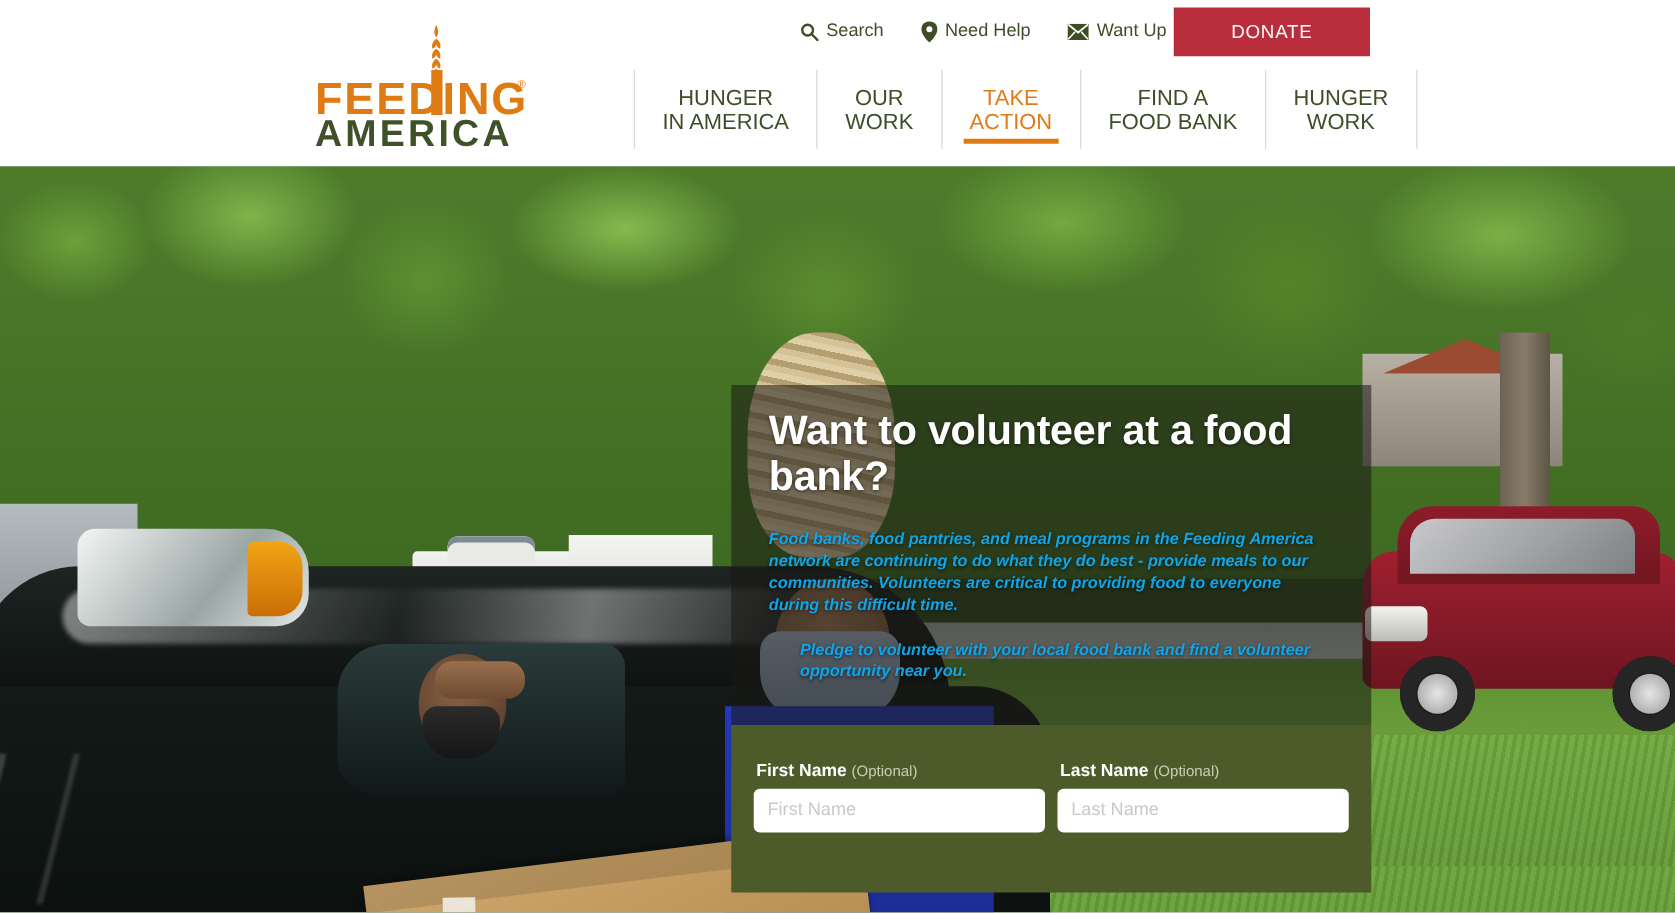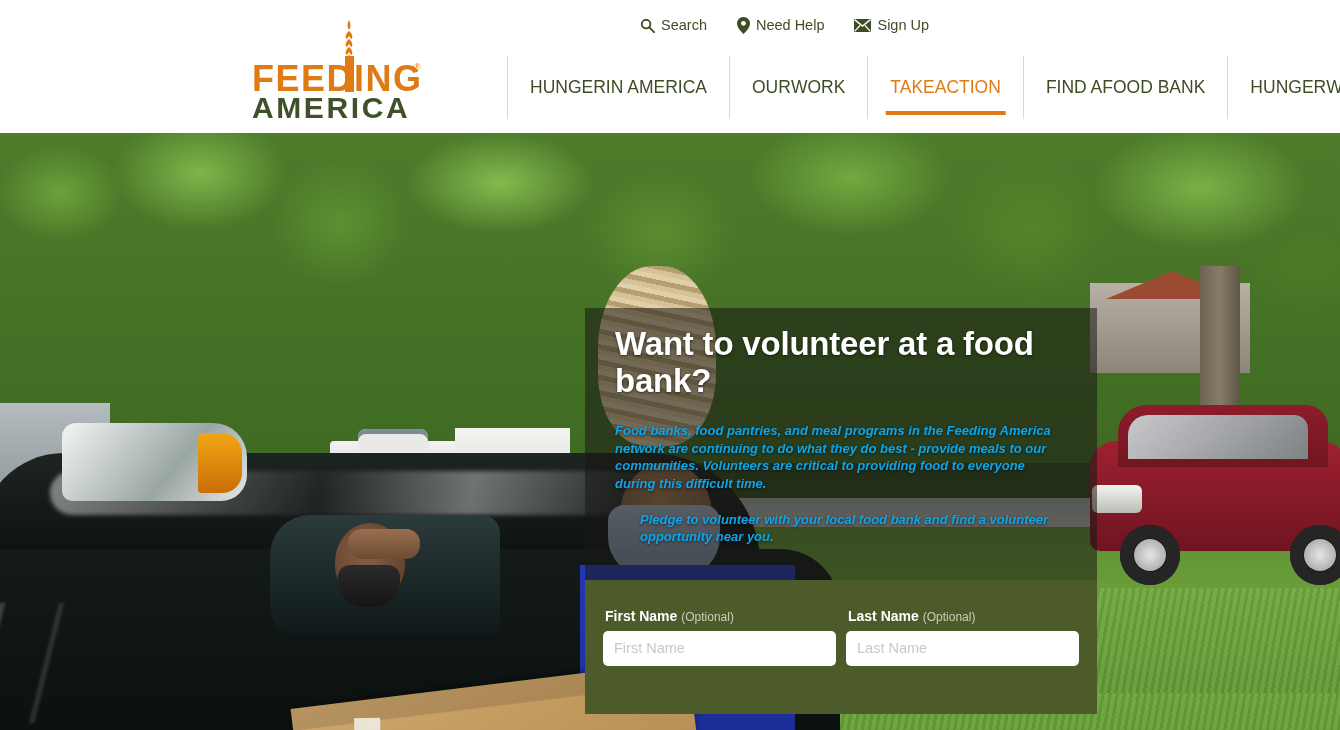--- a/index.html
+++ b/index.html
@@ -66,21 +66,21 @@
 
   
   .mainnav {
     position:absolute; left:507px; top:56px;
     display:flex; height:63px;
   }
   .nav-item {
     position:relative;
     width:auto; min-width:86px;
     padding:0 22px;
-    display:flex; flex-direction:row; align-items:center; justify-content:center;
+    display:flex; flex-direction:column; align-items:center; justify-content:center;
     color:#3f4d27; font-size:17.5px; line-height:1.05;
     border-left:1px solid #d8d8d8;
     cursor:pointer; text-align:center; white-space:nowrap;
   }
   .nav-item:last-child { border-right:1px solid #d8d8d8; }
   .nav-item.active { color:#e07b14; }
   .nav-item.active::after {
     content:""; position:absolute; left:50%; transform:translateX(-50%);
     bottom:4px; width:calc(100% - 34px); height:4px; background:#e07b14;
   }
@@ -379,24 +379,25 @@
         </svg>
         <span>Need Help</span>
       </a>
 
       <a class="util-item">
         <svg width="17" height="13" viewBox="0 0 17 13" fill="#3f4d27">
           <path d="M0 0h17v13H0z"></path>
           <path d="M0.6 0.6L8.5 7 16.4 0.6" fill="none" stroke="#ffffff" stroke-width="1.4"></path>
           <path d="M0.6 12.4L6 6.5M16.4 12.4L11 6.5" fill="none" stroke="#ffffff" stroke-width="1.2"></path>
         </svg>
-        <span>Sign Up</span>
+        <span>Want Up</span>
       </a>
     </div>
 
+    <button class="donate-btn">DONATE</button>
 
     <nav class="mainnav">
       <div class="nav-item">
         <span class="nav-l1">HUNGER</span>
         <span class="nav-l2">IN AMERICA</span>
       </div>
       <div class="nav-item">
         <span class="nav-l1">OUR</span>
         <span class="nav-l2">WORK</span>
       </div>

